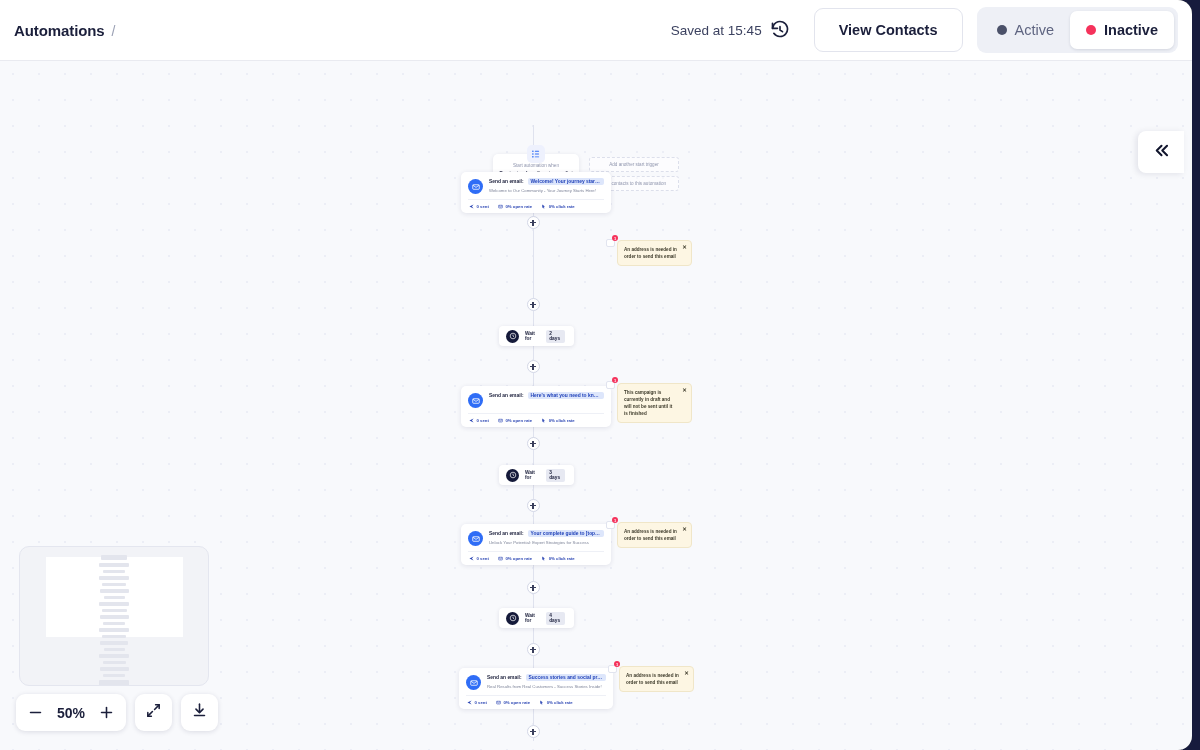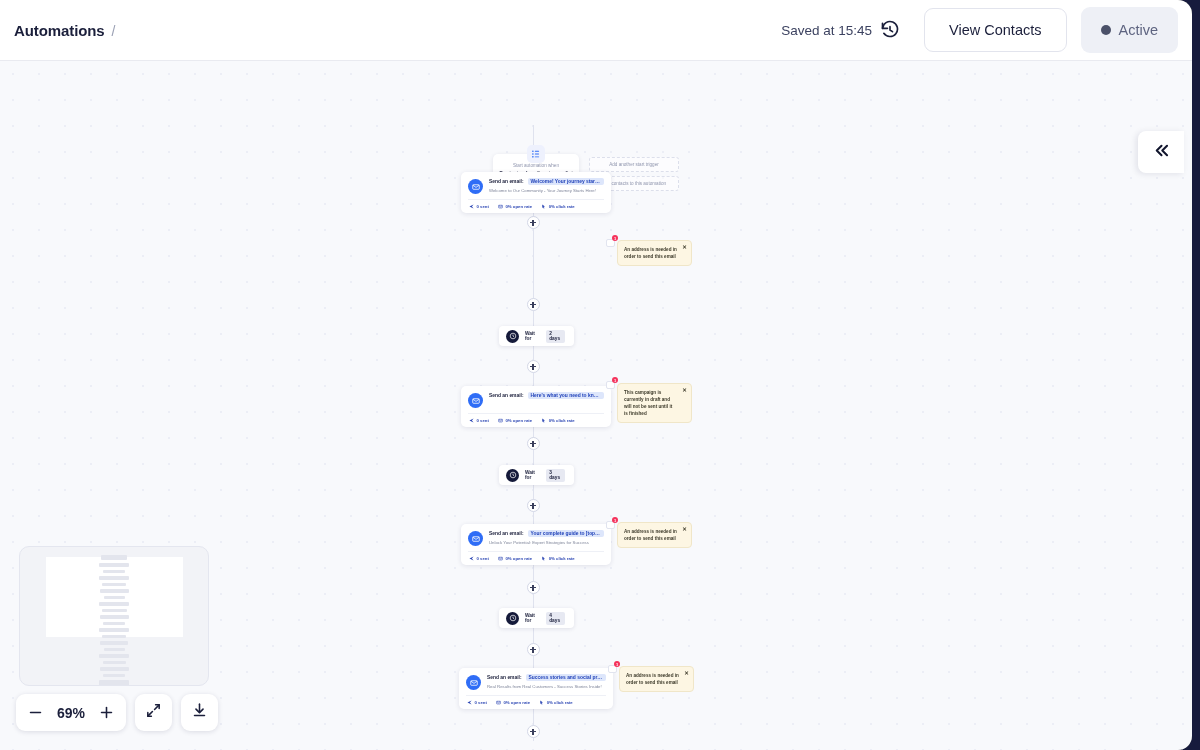--- a/index.html
+++ b/index.html
@@ -28,21 +28,21 @@
   .breadcrumb { display: flex; align-items: baseline; gap: 7px; font-size: 15px; }
   .bc-root { font-weight: bold; color: #1b1f3b; letter-spacing: -0.1px; }
   .bc-sep { color: #9aa0b4; font-size: 14px; }
   .bc-current { color: #2b3050; font-size: 15px; letter-spacing: -0.1px; }
   .header-right { margin-left: auto; display: flex; align-items: center; gap: 0; }
   .saved-text { font-size: 13.5px; color: #3c4260; margin-right: 8px; }
   .history-icon { width: 20px; height: 20px; margin-right: 24px; display:block; }
   .btn-view-contacts {
     height: 44px; padding: 0 24px;
     background: #ffffff; border: 1px solid #e2e4ed; border-radius: 9px;
-    font-size: 14.5px; font-weight: normal; color: #1b1f3b;
+    font-size: 14.5px; font-weight: bold; color: #1b1f3b;
     display: flex; align-items: center; cursor: pointer;
     margin-right: 14px;
   }
   .status-toggle {
     display: flex; align-items: center; gap: 0;
     background: #eef0f6; border-radius: 9px; padding: 4px;
     height: 46px;
   }
   .status-opt {
     display: flex; align-items: center; gap: 8px;
@@ -235,20 +235,24 @@
           <polyline points="12 8 12 12 15 14"></polyline>
         </svg>
       </span>
       <div class="btn-view-contacts">
         <span>View Contacts</span>
       </div>
       <div class="status-toggle">
         <div class="status-opt">
           <span class="dot dot-active"></span>
           <span>Active</span>
+        </div>
+        <div class="status-opt selected">
+          <span class="dot dot-inactive"></span>
+          <span>Inactive</span>
         </div>
       </div>
     </div>
   </div>
 
   <div class="canvas">
     <div class="flow">
 
       <div class="spine" style="top:64px;height:46px;"></div>
       <div class="spine" style="top:110px;height:48px;"></div>
@@ -547,21 +551,21 @@
     </div>
   </div>
 
   <div class="zoom-bar">
     <div class="zoom-group">
       <div class="zoom-btn">
         <svg viewBox="0 0 24 24" width="17" height="17" fill="none" stroke="#1b1f3b" stroke-width="2.2" stroke-linecap="round">
             <line x1="5" y1="12" x2="19" y2="12"></line>
           </svg>
       </div>
-      <div class="zoom-level">69%</div>
+      <div class="zoom-level">50%</div>
       <div class="zoom-btn">
         <svg viewBox="0 0 24 24" width="17" height="17" fill="none" stroke="#1b1f3b" stroke-width="2.2" stroke-linecap="round">
             <line x1="5" y1="12" x2="19" y2="12"></line>
             <line x1="12" y1="5" x2="12" y2="19"></line>
           </svg>
       </div>
     </div>
     <div class="icon-btn">
       <span>
         <svg viewBox="0 0 24 24" width="17" height="17" fill="none" stroke="#1b1f3b" stroke-width="2.2" stroke-linecap="round" stroke-linejoin="round">

